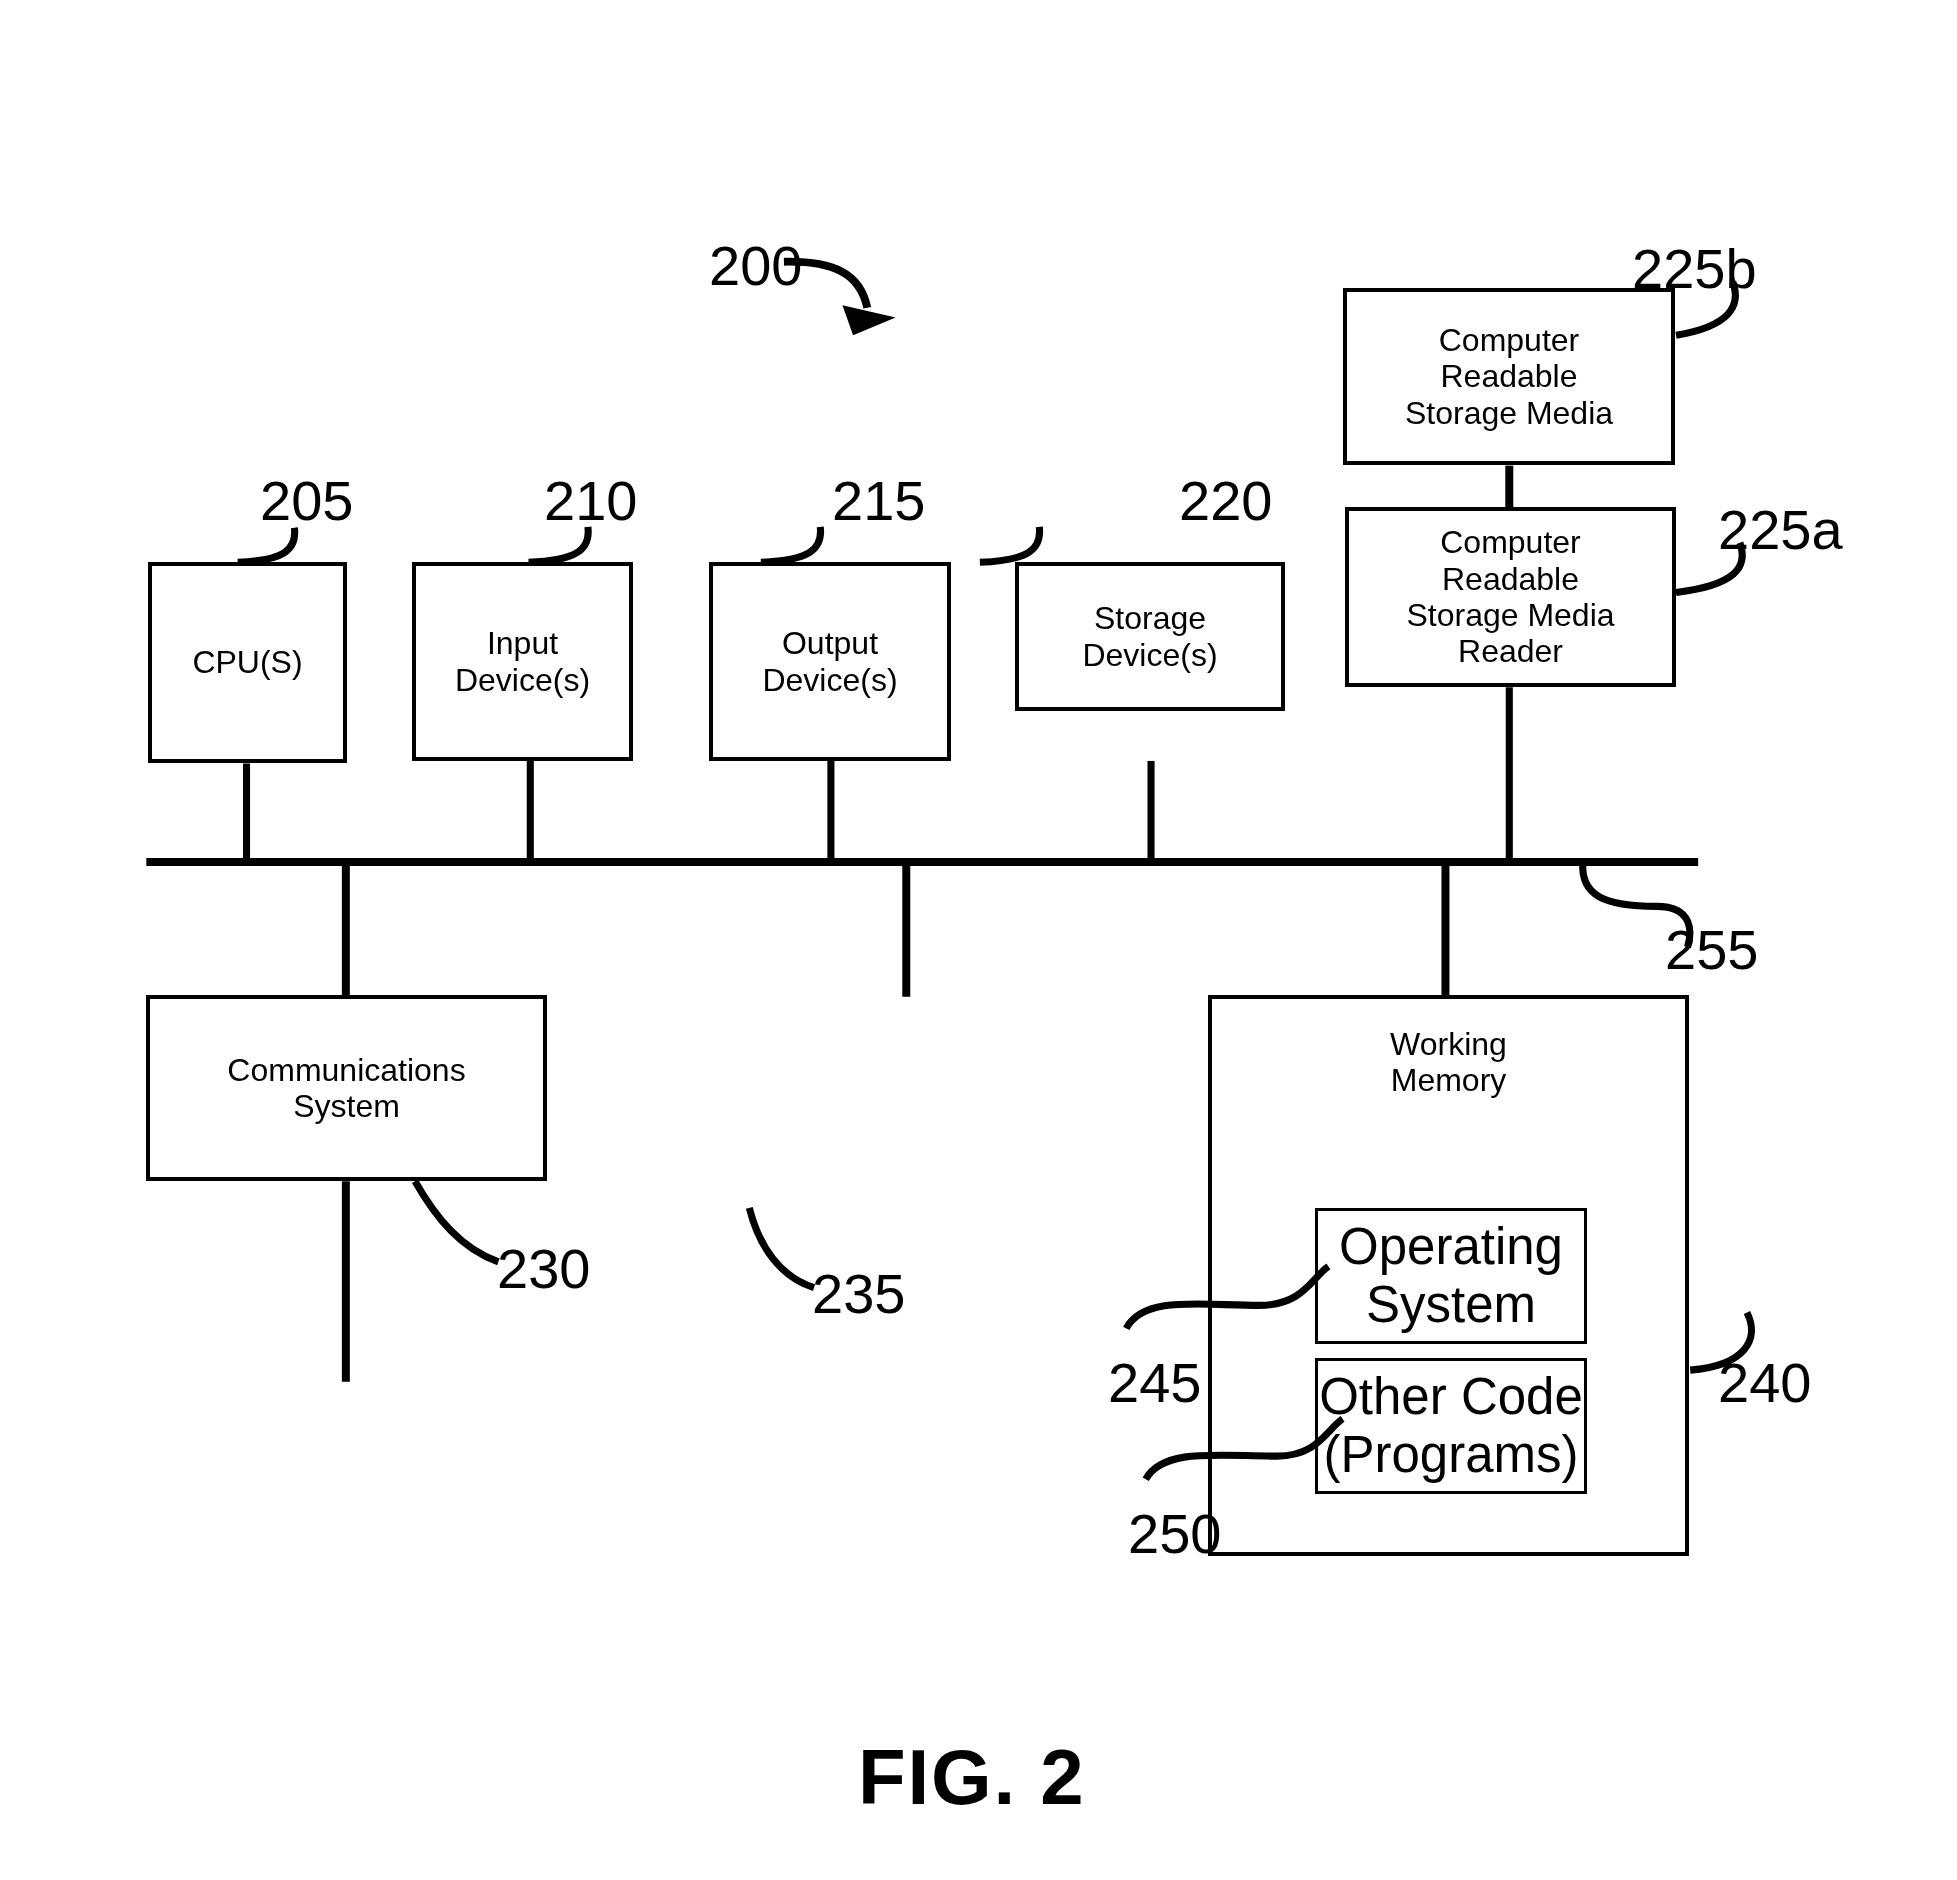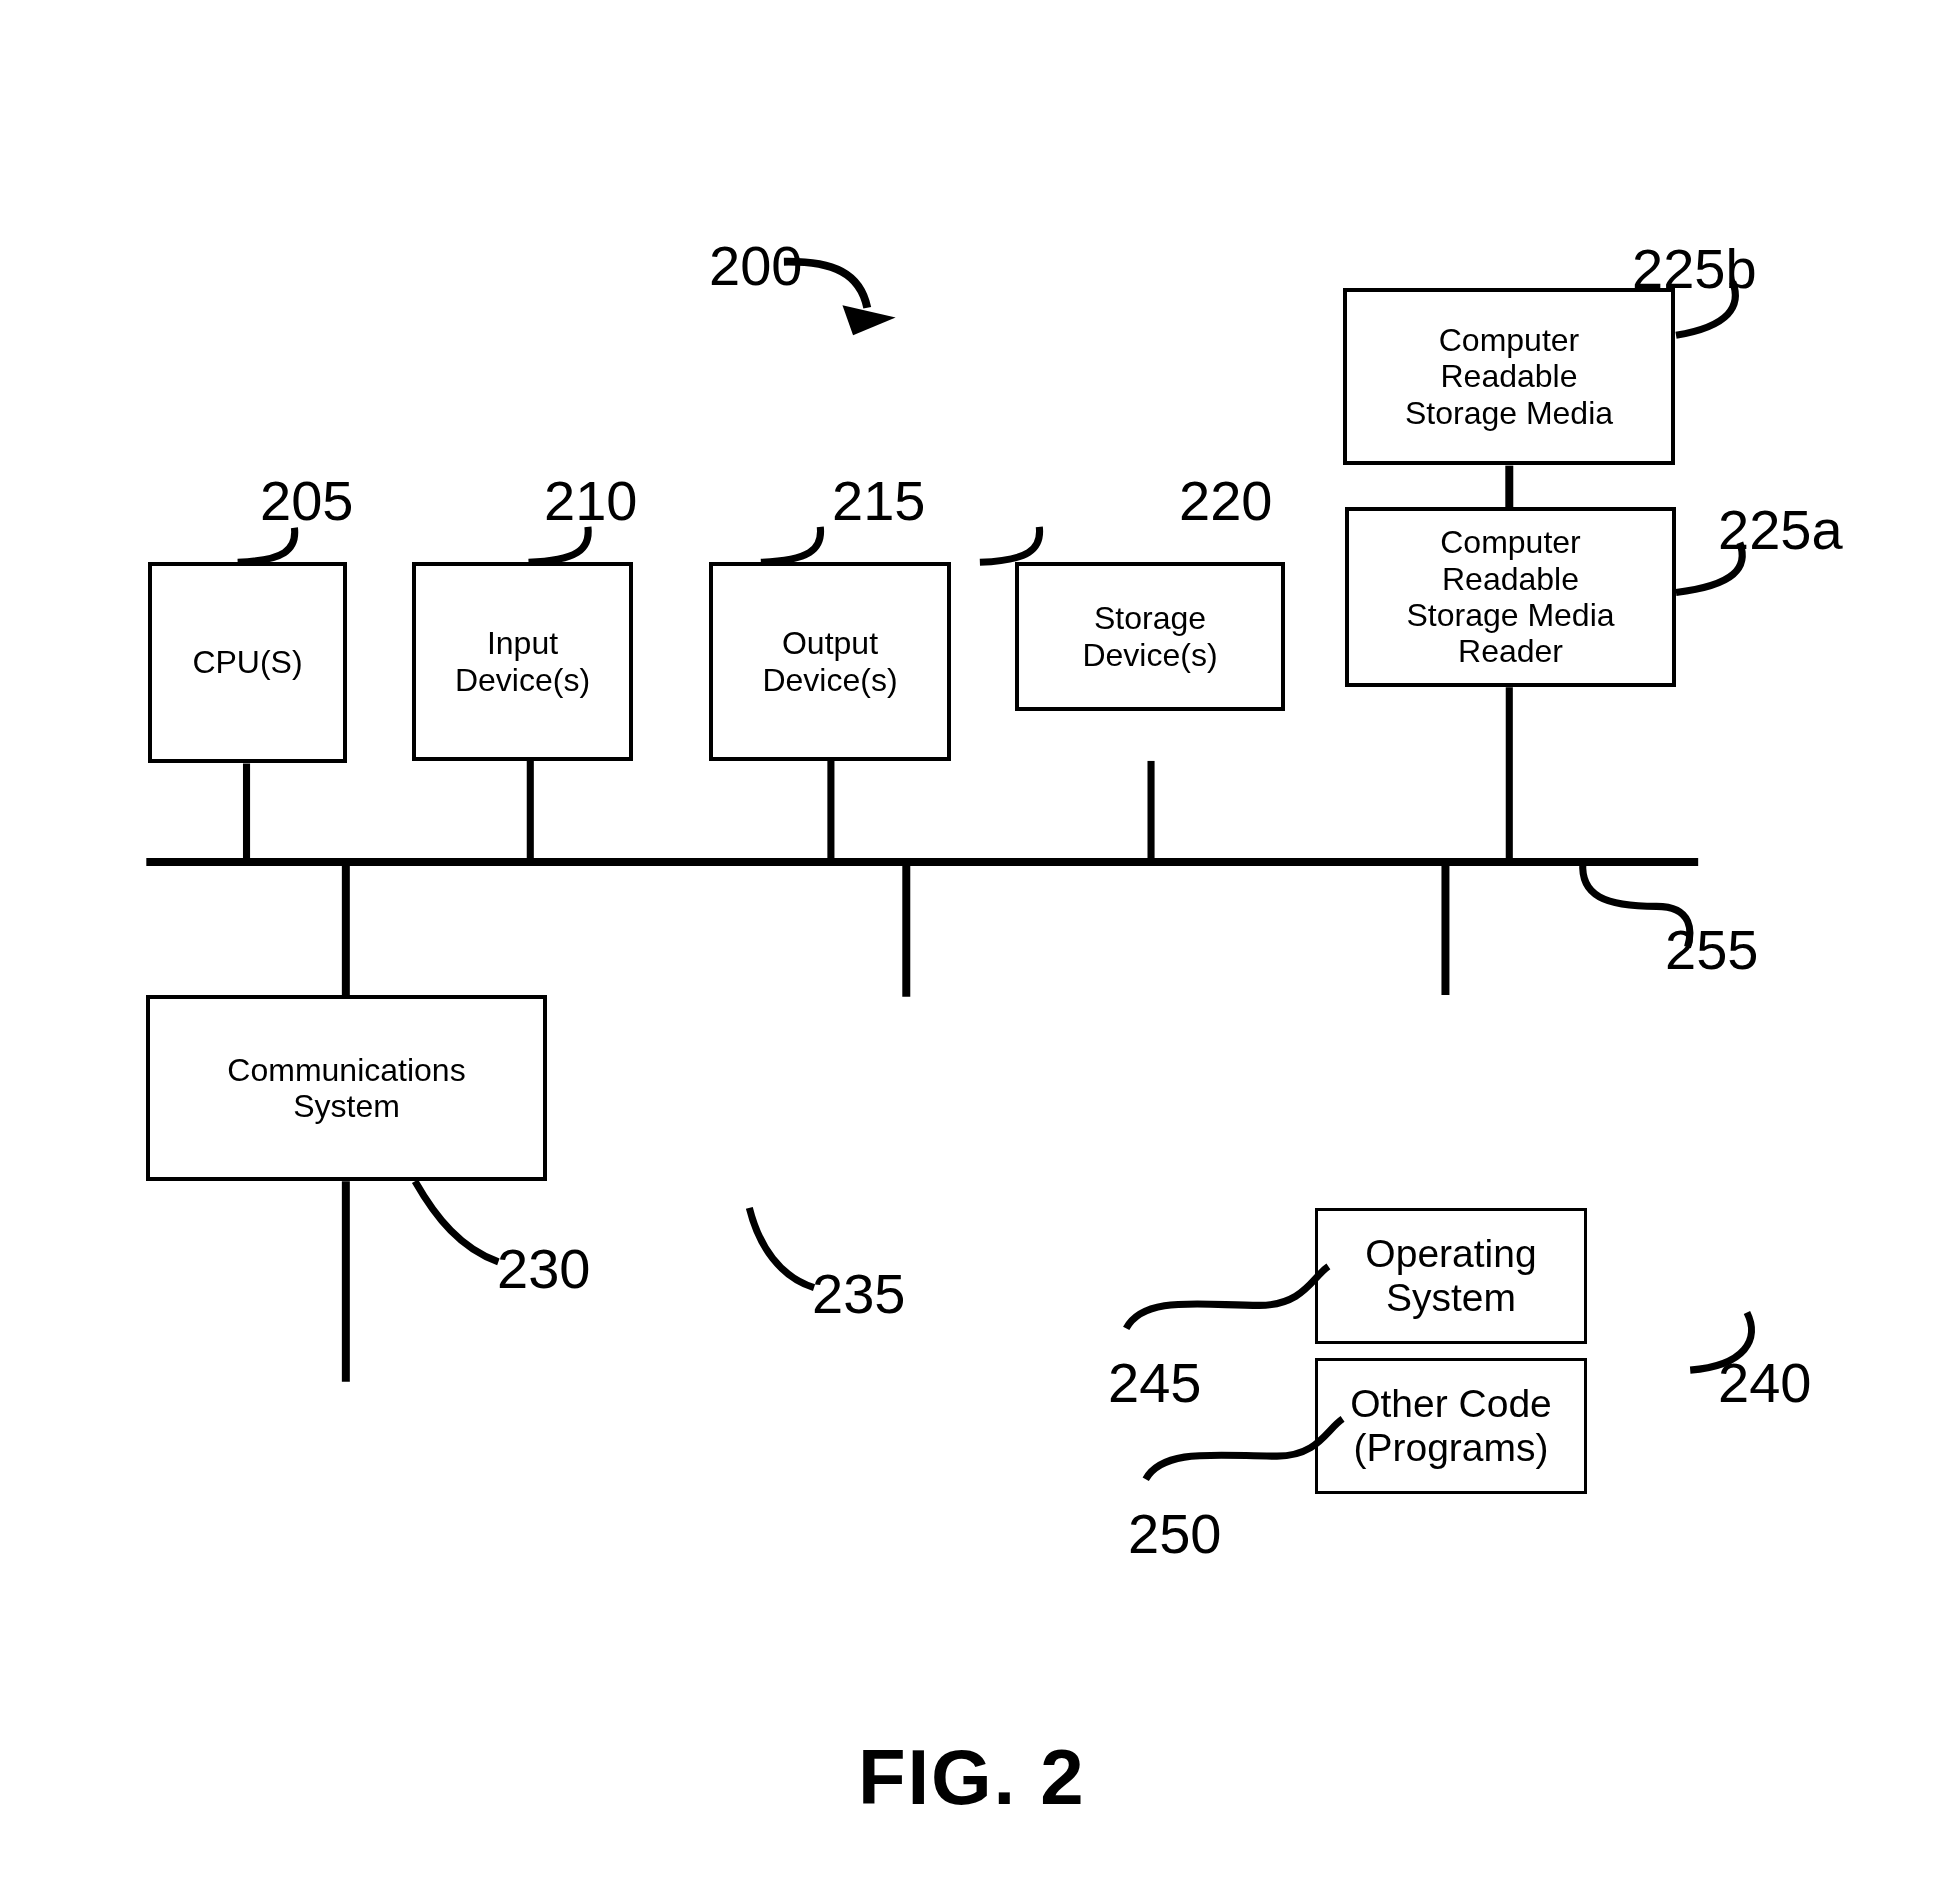--- a/index.html
+++ b/index.html
@@ -37,21 +37,21 @@
     line-height: 1.14;
     font-size: 32px;
     letter-spacing: 0px;
   }
   .node-box.dashed {
     border-style: dashed;
     border-width: 5.3px;
   }
   .node-box.inner {
     border-width: 3.5px;
-    font-size: 39px;
+    font-size: 51px;
     justify-content: center;
   }
   .node-box.topalign {
     align-items: flex-start;
     padding-top: 26.6px;
   }
   .node-label {
     white-space: pre-line;
     display: block;
   }
@@ -151,20 +151,24 @@
 Storage Media
 Reader</span>
   </div>
 
   <div class="node-box" style="left:146px; top:995px; width:401px; height:186px;">
     <span class="node-label">Communications
 System</span>
   </div>
 
 
+  <div class="node-box topalign" style="left:1208px; top:995px; width:481px; height:561px;">
+    <span class="node-label">Working
+Memory</span>
+  </div>
 
   <div class="node-box inner" style="left:1315px; top:1208px; width:272px; height:136px;">
     <span class="node-label">Operating
 System</span>
   </div>
 
   <div class="node-box inner" style="left:1315px; top:1358px; width:272px; height:136px;">
     <span class="node-label">Other Code
 (Programs)</span>
   </div>

